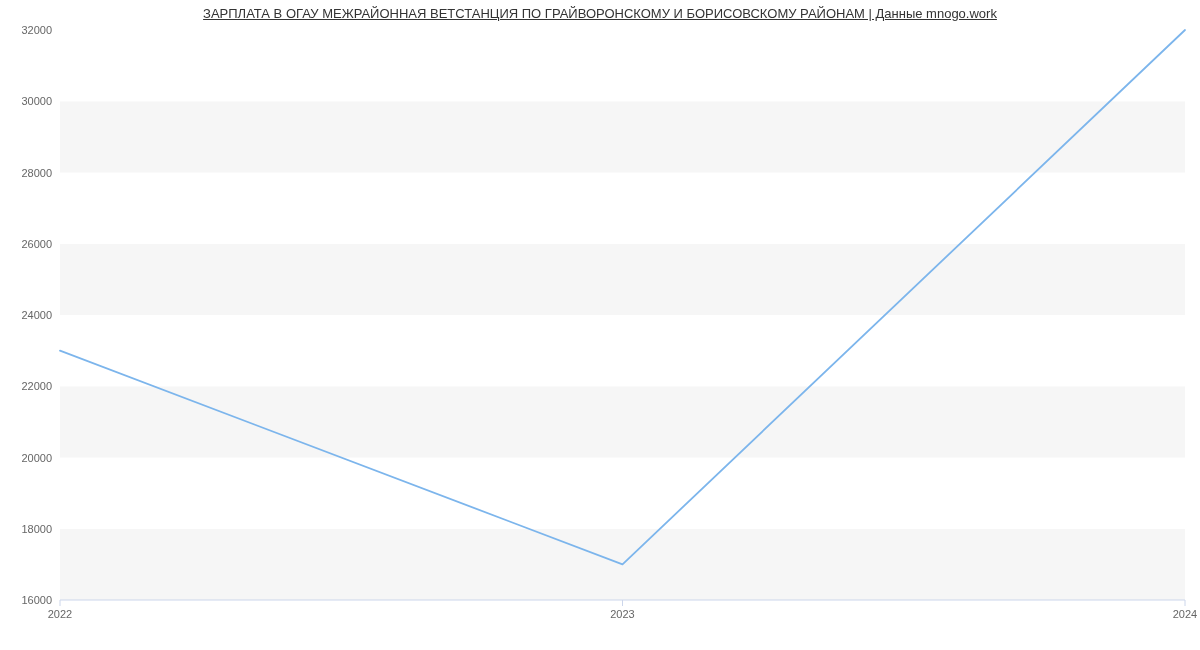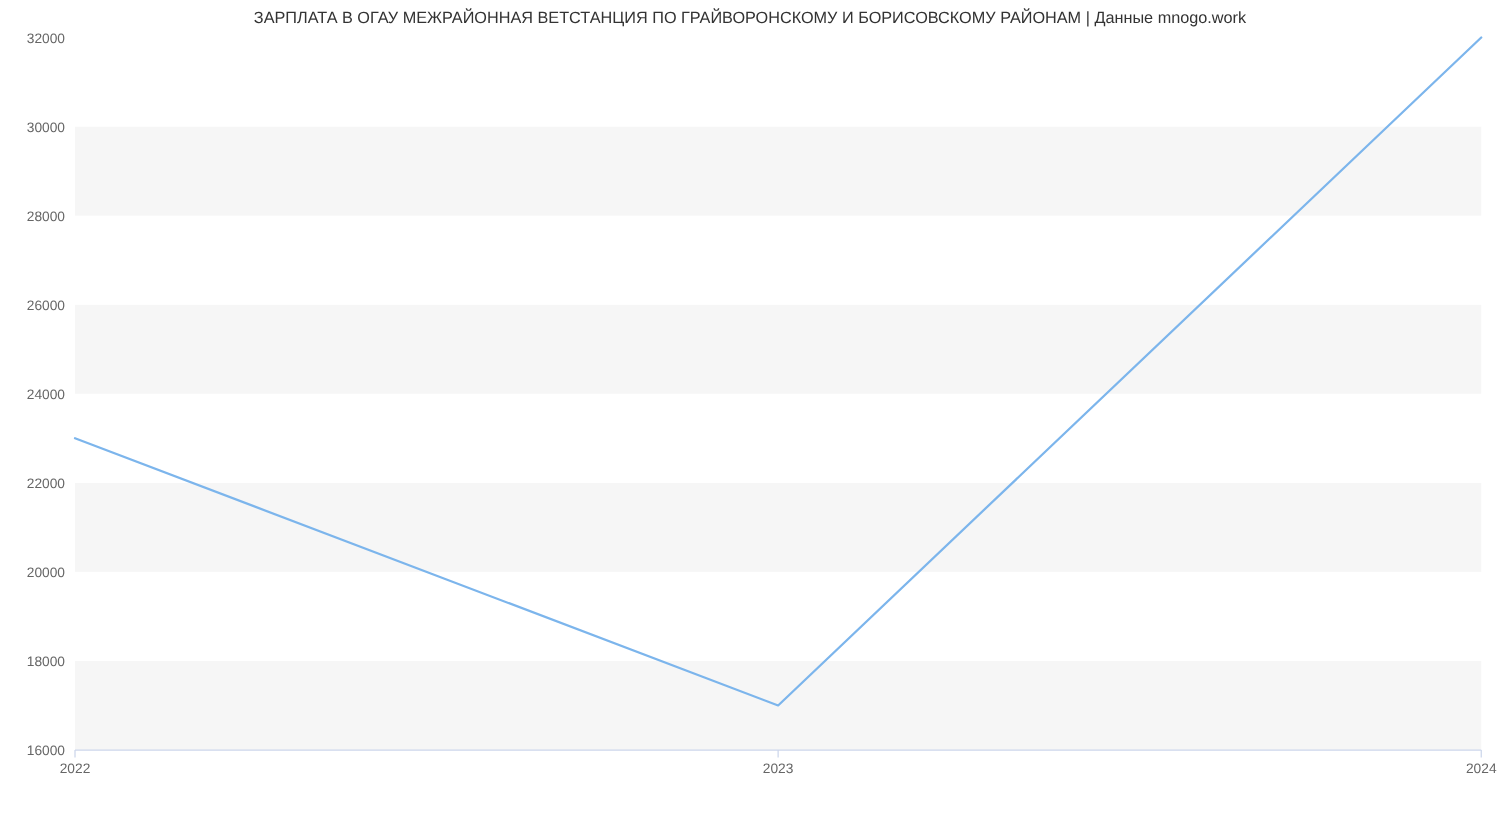--- a/index.html
+++ b/index.html
@@ -19,20 +19,21 @@
   }
   .chart-title {
     position: absolute;
     top: 6px;
     left: 0;
     width: 100%;
     text-align: center;
     font-size: 13px;
     color: #333;
     font-weight: 400;
+    text-decoration: underline;
   }
   svg {
     position: absolute;
     top: 0;
     left: 0;
   }
   .axis-tick {
     font-size: 11px;
     fill: #666;
   }

